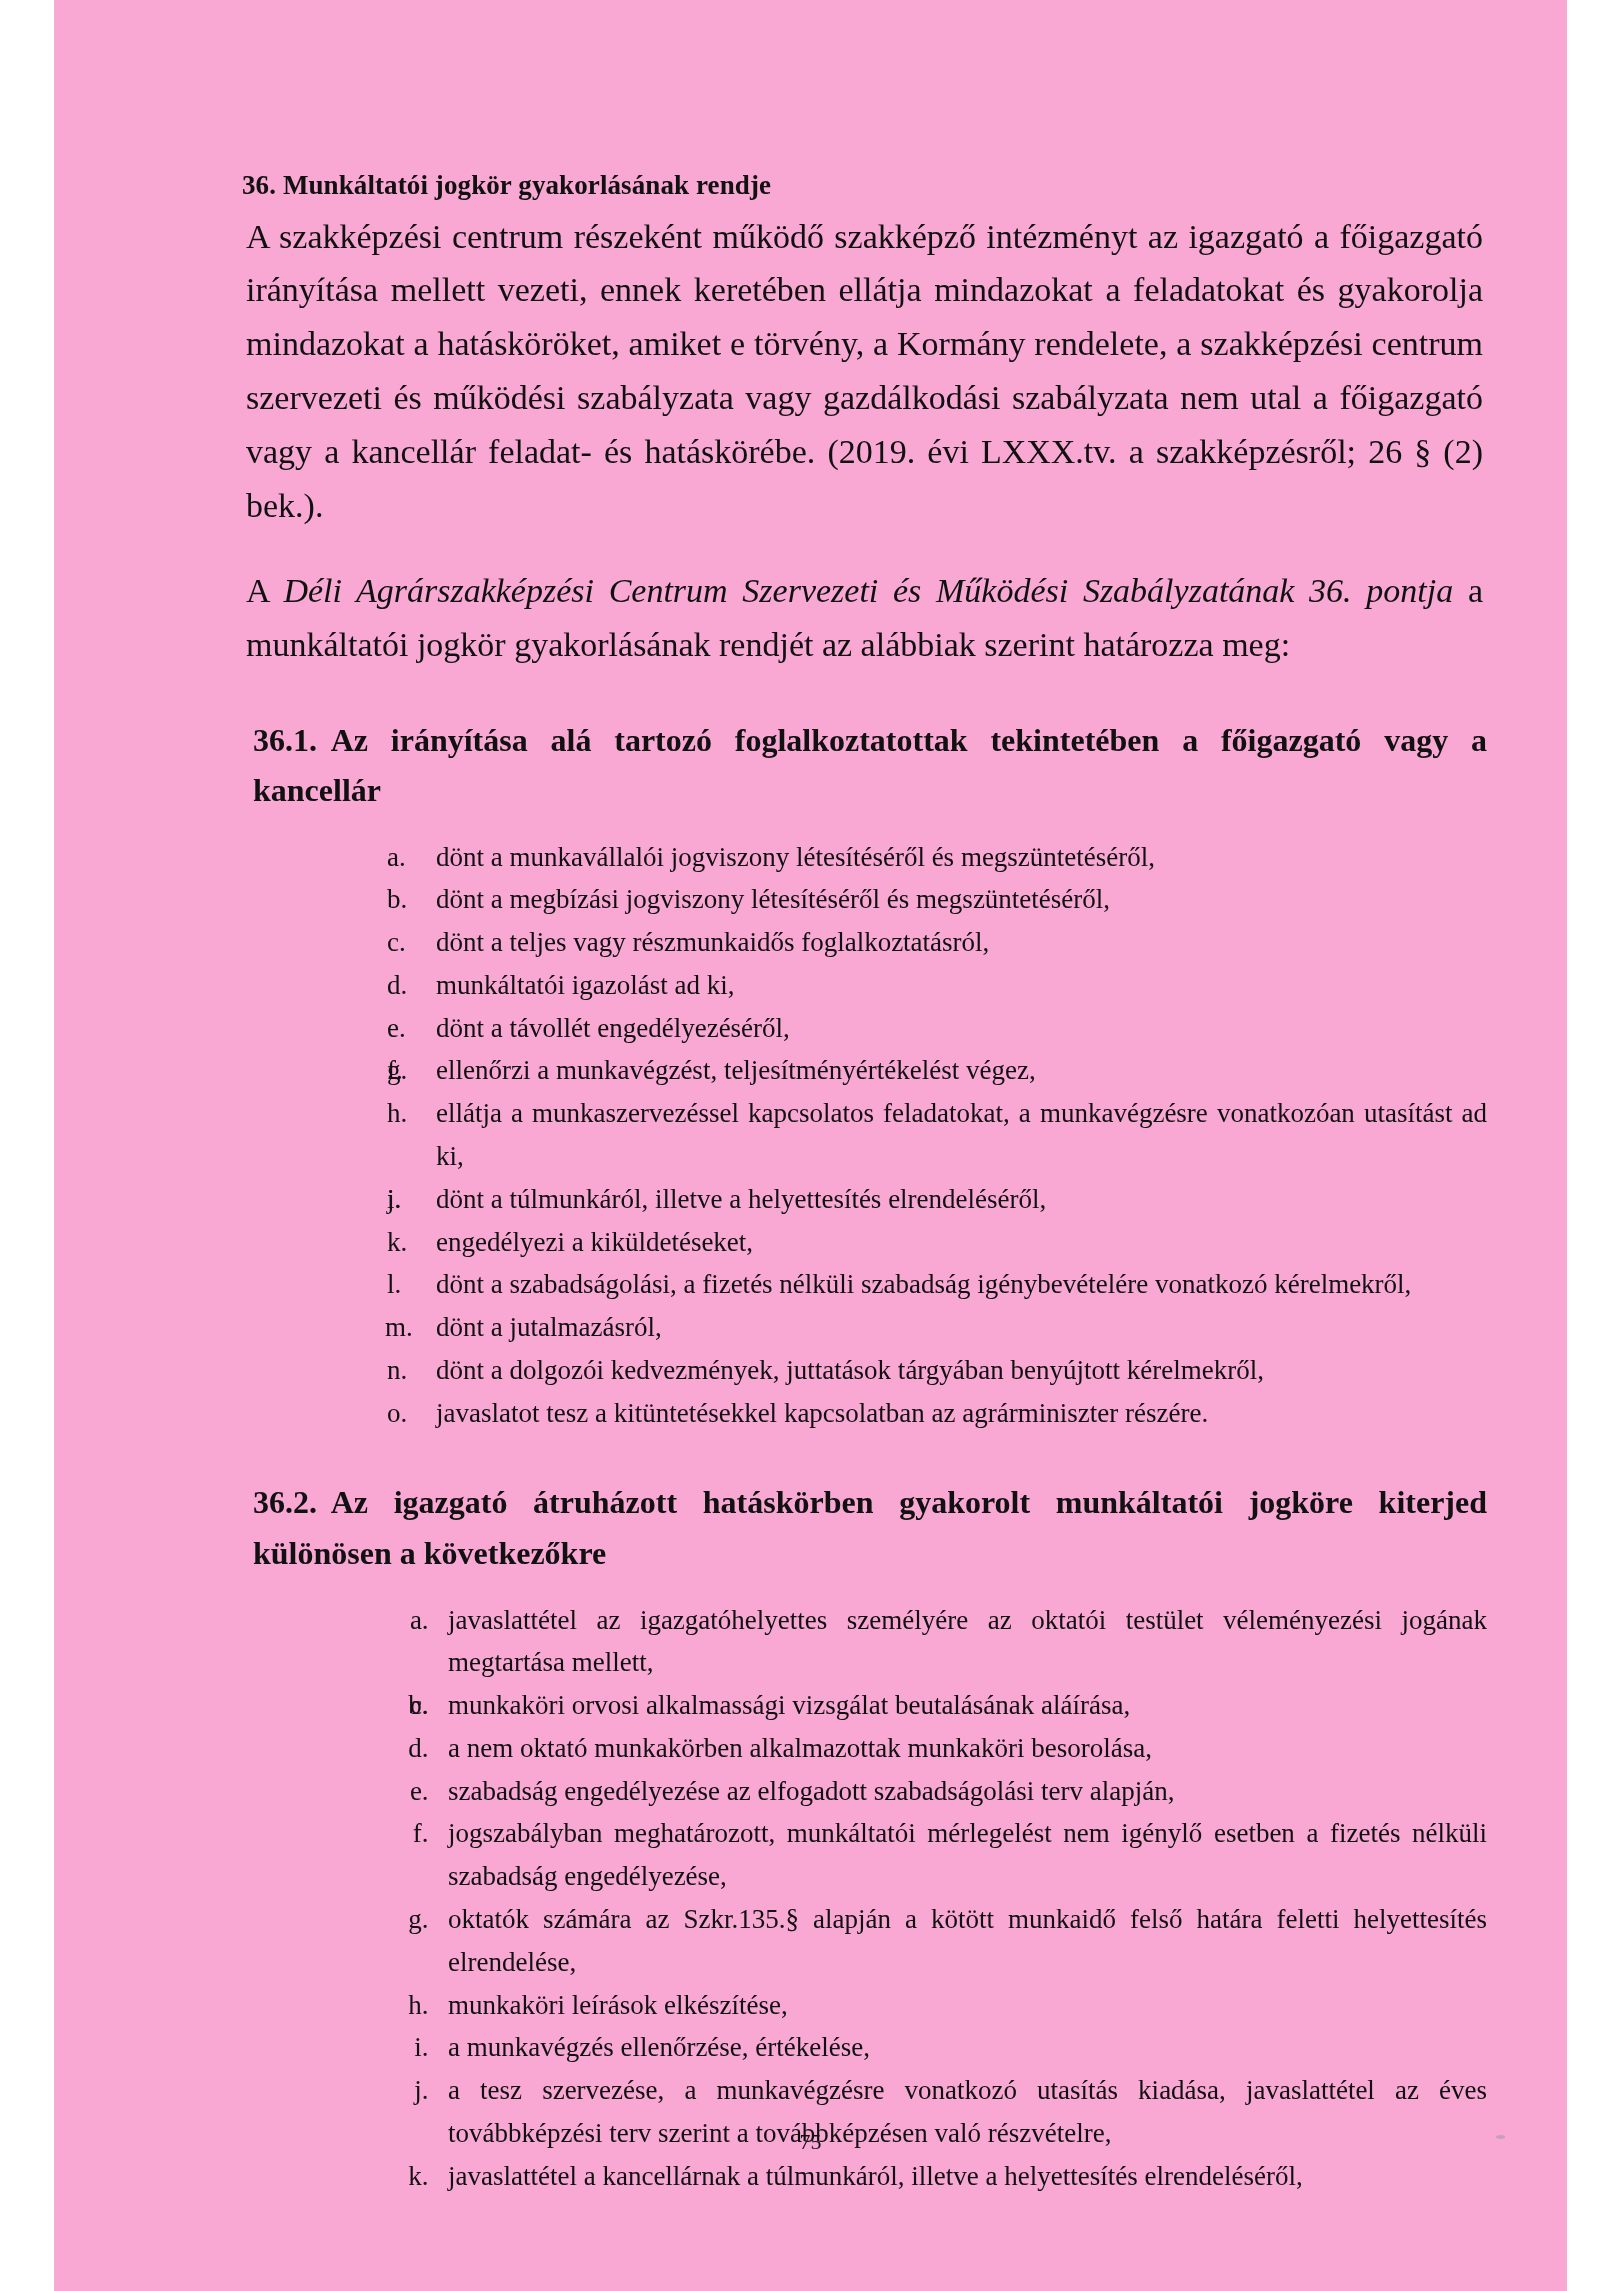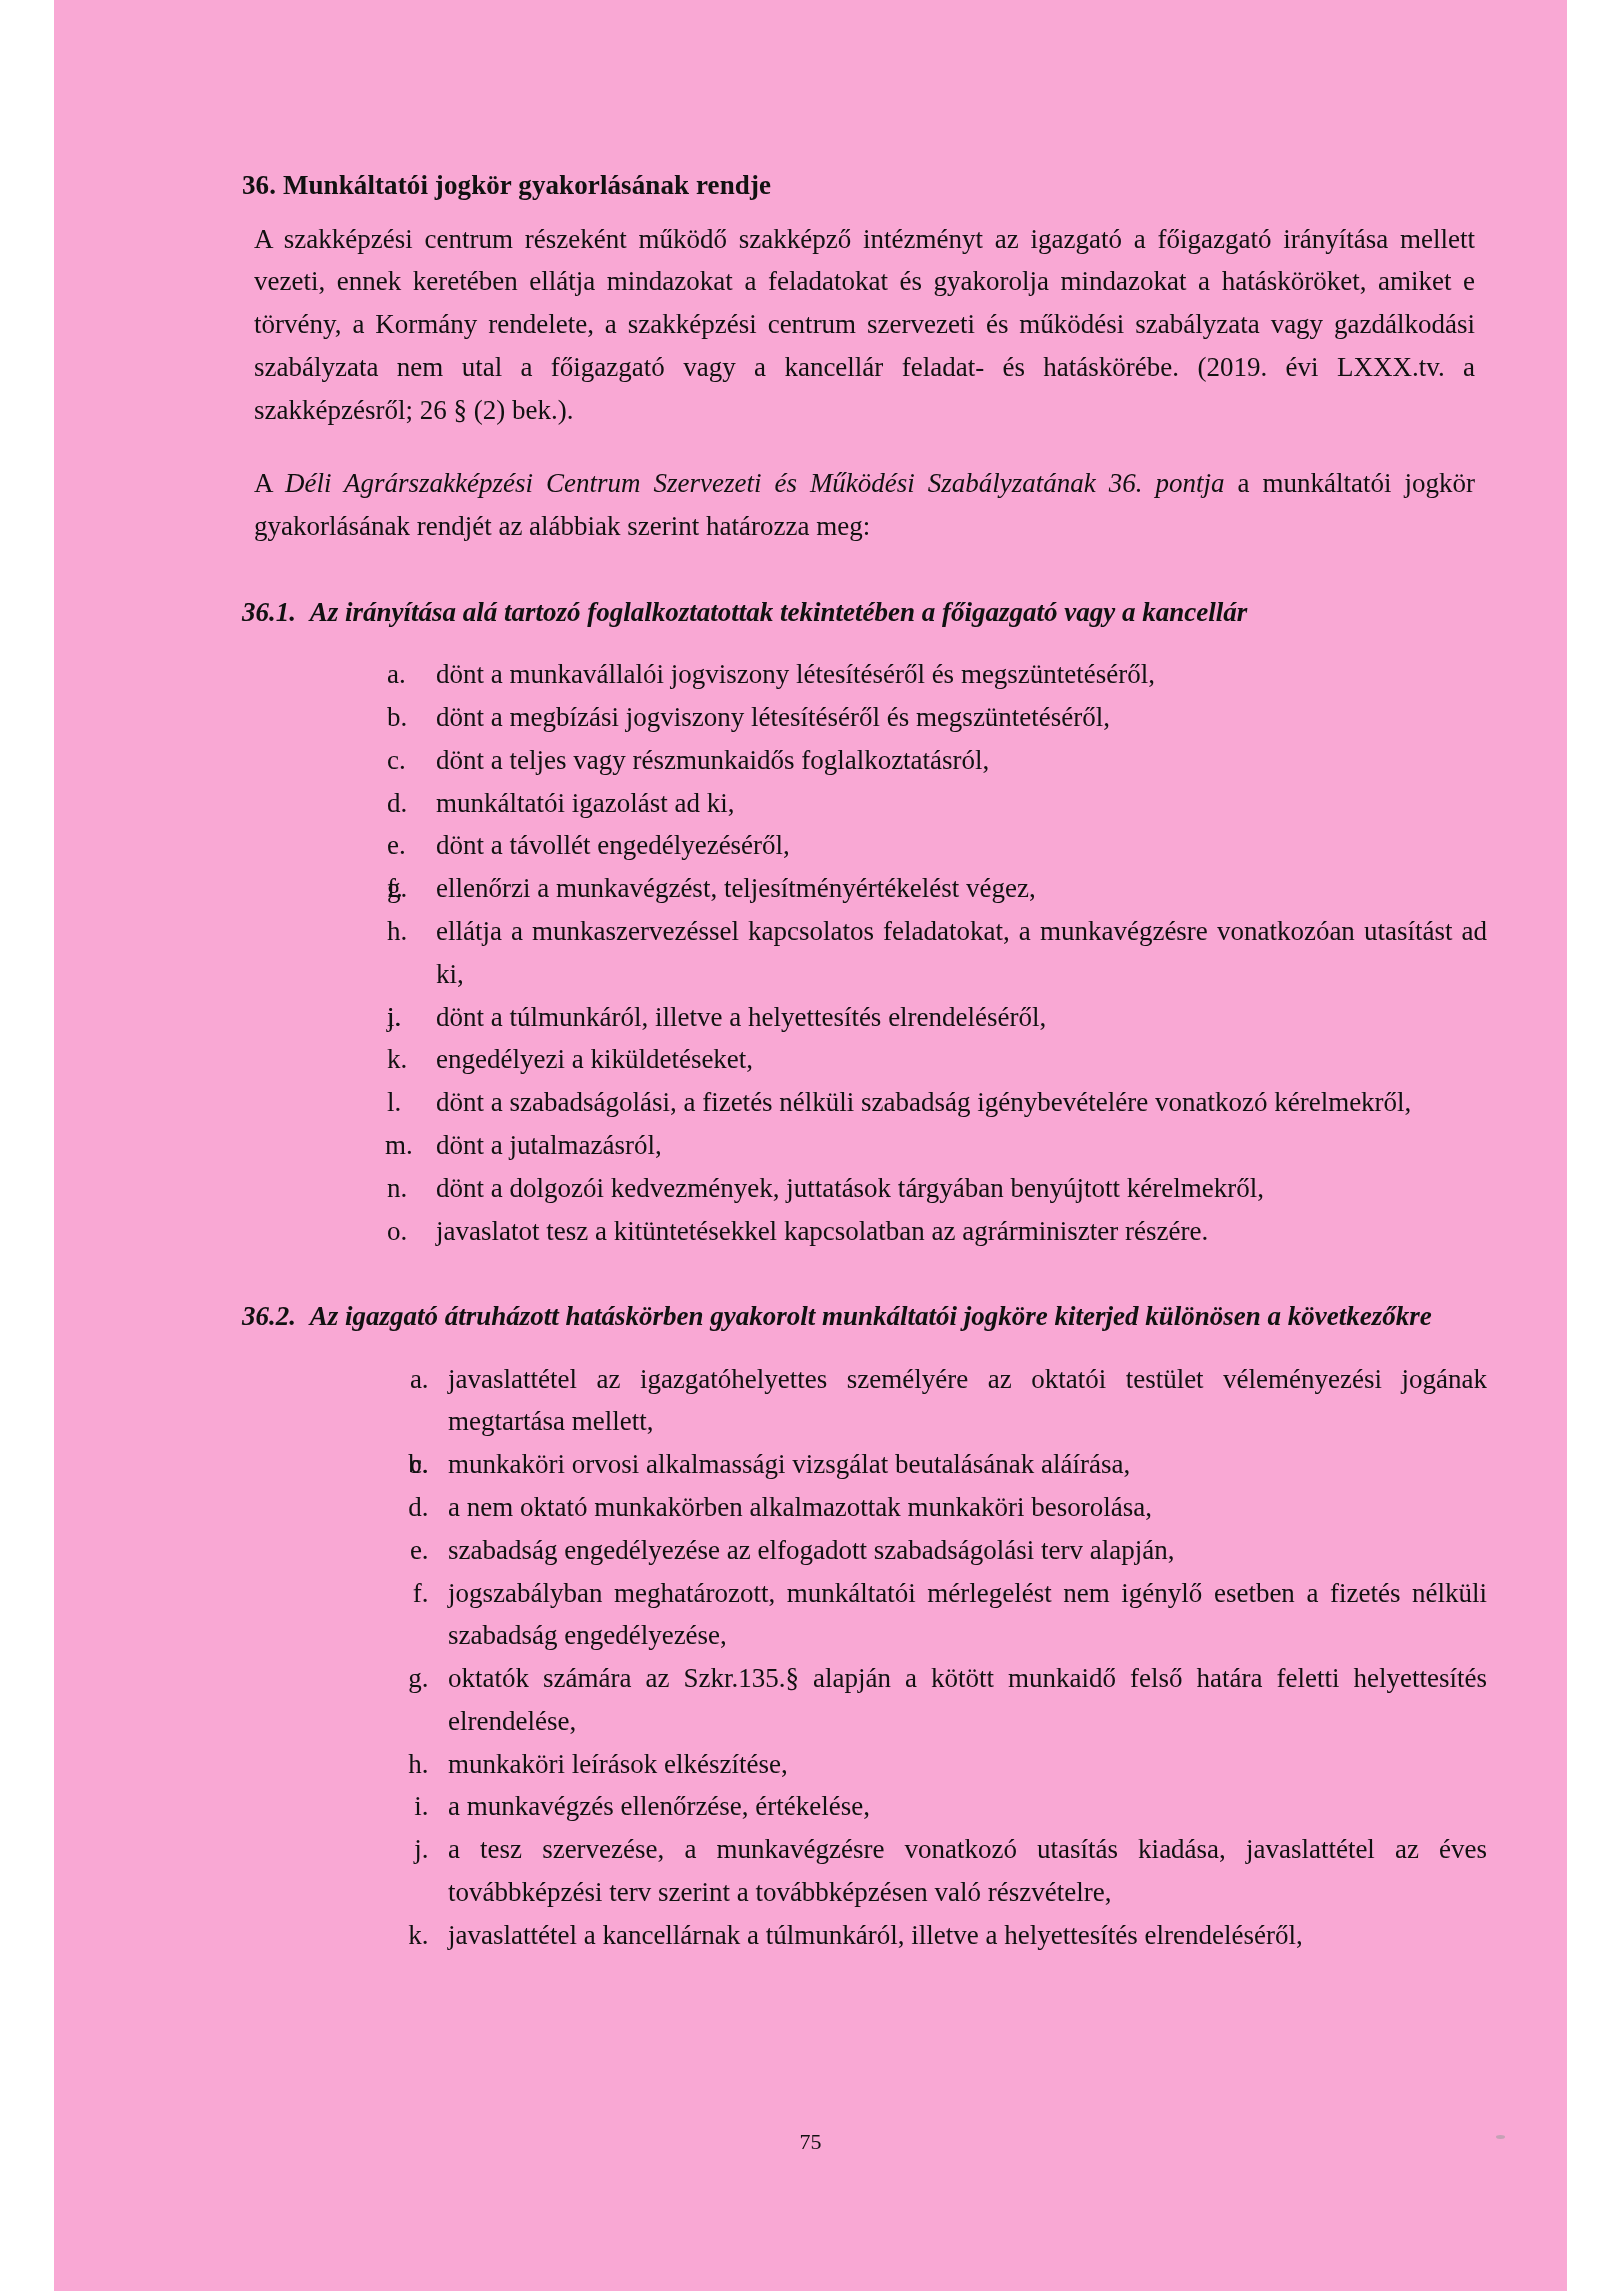--- a/index.html
+++ b/index.html
@@ -24,45 +24,44 @@
     width: 1245px;
   }
   .heading-main {
     font-size: 27px;
     font-weight: bold;
     line-height: 1.5;
     margin: 0 0 2px 0;
     letter-spacing: 0.1px;
   }
   .para {
-    font-size: 27px;
+    font-size: 34px;
     line-height: 1.585;
     text-align: justify;
     text-justify: inter-word;
-    margin: 12px;
+    margin: 4px;
     hyphens: none;
   }
   .para-intro {
     margin-bottom: 0;
   }
   .para-italic {
     font-style: italic;
     margin-top: 31px;
   }
   .para-italic .roman {
     font-style: normal;
   }
   .sub-heading {
-    font-size: 27px;
+    font-size: 32px;
     font-weight: bold;
     line-height: 1.585;
     text-align: justify;
     text-justify: inter-word;
-    margin: 43px 0 0 0;
-    font-style: italic;
+    margin: 43px 0 0 11px;
   }
   .sub-heading .num {
     margin-right: 13.7px;
   }
   .list {
     list-style: none;
     margin: 19.6px 0 0 0;
     padding: 0 0 0 145px;
   }
   .list li {

